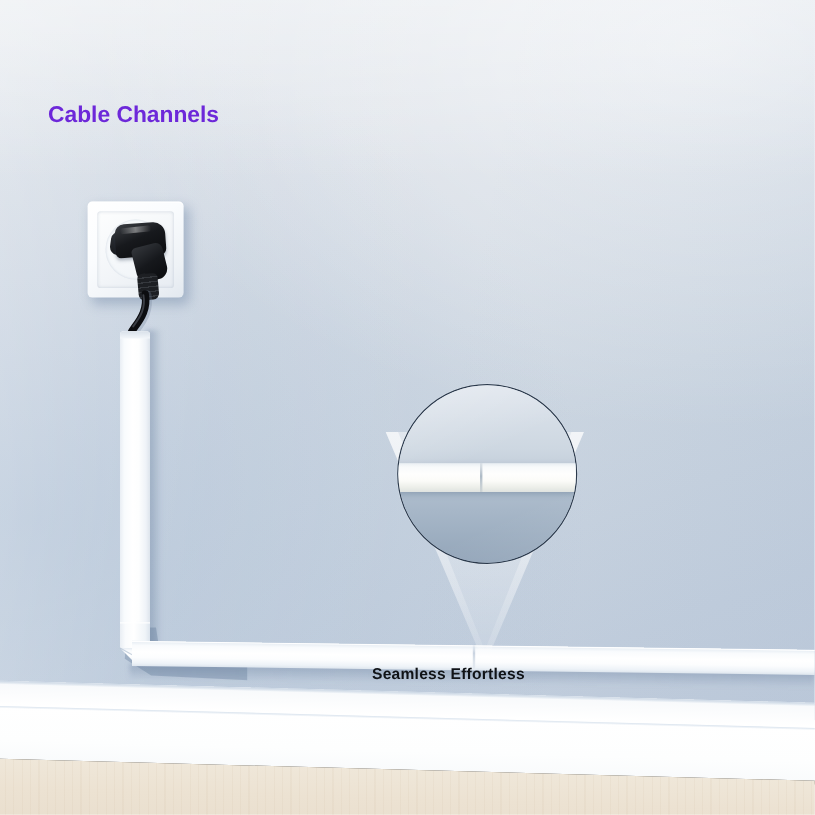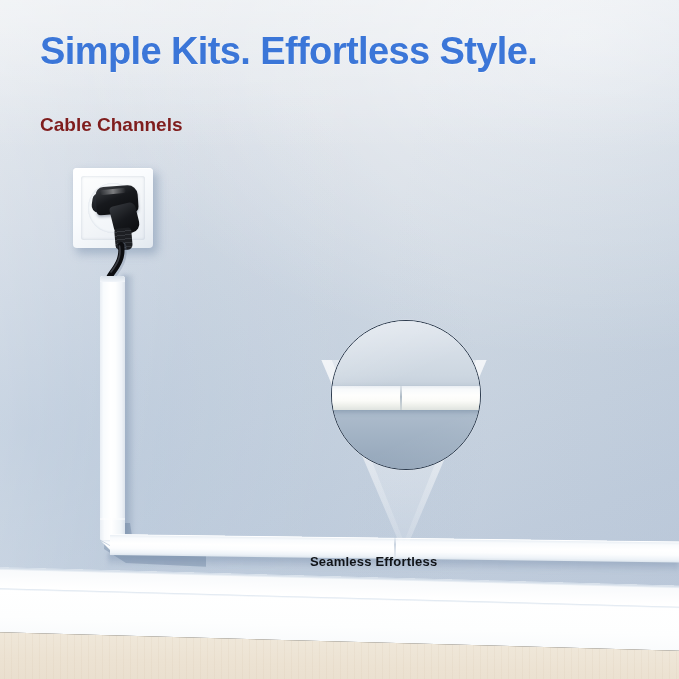--- a/index.html
+++ b/index.html
@@ -50,24 +50,23 @@
     letter-spacing: -0.6px;
     white-space: nowrap;
     text-shadow: 0 1px 1px rgba(255,255,255,0.5);
   }
   .subhead {
     position: absolute;
     left: 40px;
     top: 86px;
     font-size: 19px;
     font-weight: bold;
-    color: #7f1d1d;
+    color: #6d28d9;
     letter-spacing: 0px;
     white-space: nowrap;
-    margin-top: 28px;
   }
 
   
   .socket-shadow {
     position: absolute;
     left: 76px; top: 172px;
     width: 82px; height: 82px;
     border-radius: 5px;
     background: rgba(95,120,155,0.38);
     filter: blur(5px);
@@ -339,21 +338,20 @@
 </style>
 </head>
 <body>
 
 <div id="scene">
 
   <div class="wall"></div>
   <div class="wall-sheen"></div>
   <div class="wall-top-glow"></div>
 
-  <div class="headline">Simple Kits. Effortless Style.</div>
   <div class="subhead">Cable Channels</div>
 
   <div class="socket-shadow"></div>
   <div class="socket-plate"></div>
   <div class="socket-inner"></div>
   <div class="socket-round"></div>
   <div class="plug-wing-l"></div>
   <div class="plug-body"></div>
   <div class="plug-hi"></div>
   <div class="plug-neck"></div>

